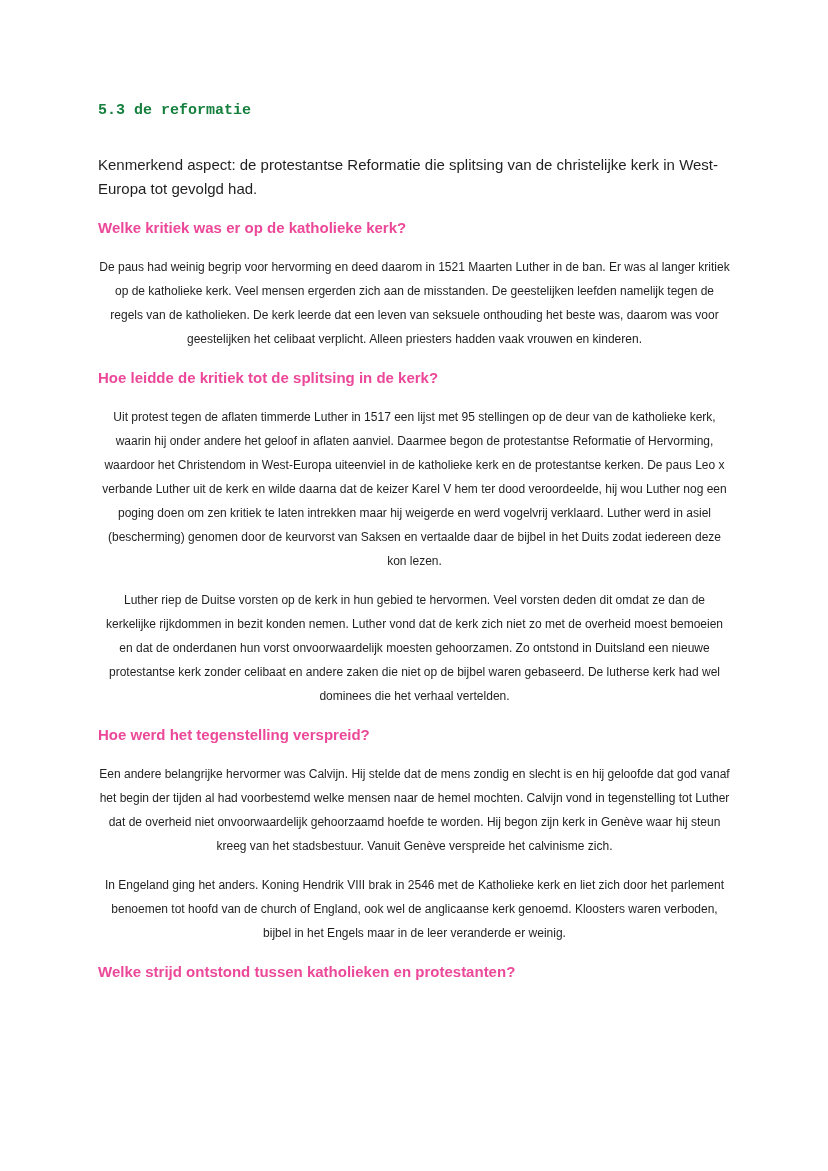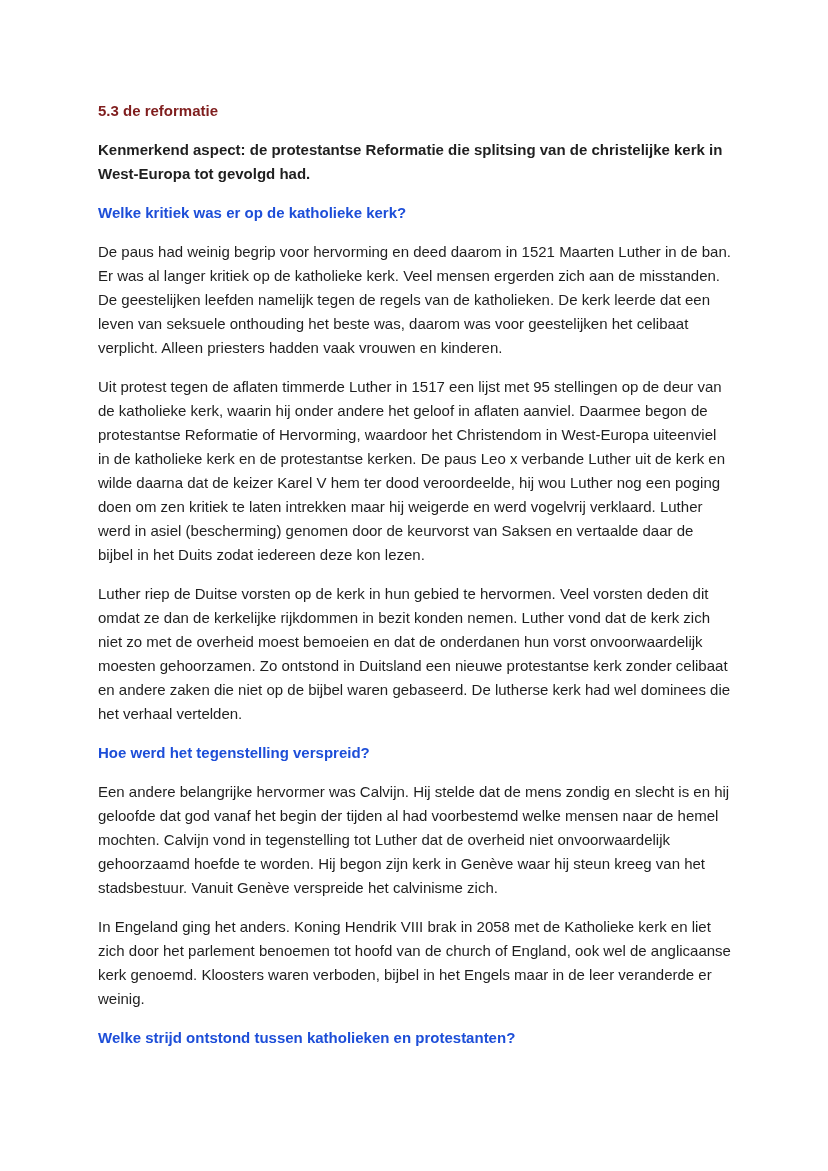--- a/index.html
+++ b/index.html
@@ -19,63 +19,65 @@
     width: 828px;
     min-height: 1171px;
     background: #ffffff;
     padding: 99px 97px 80px 98px;
   }
 
   .doc-title {
     font-size: 15px;
     font-weight: 700;
     line-height: 24px;
-    margin-bottom: 15px;
-    color: #7f1d1d;
+    margin-bottom: 30px;
+    color: #15803d;
+    font-family: Liberation Mono, monospace;
   }
 
   .kenmerkend {
     font-size: 15px;
-    font-weight: 700;
+    font-weight: 400;
     line-height: 24px;
     margin-bottom: 15px;
     color: #1f1f1f;
   }
 
   .section-heading {
     font-size: 15px;
     font-weight: 700;
     line-height: 24px;
     margin-bottom: 15px;
-    color: #1d4ed8;
+    color: #ec4899;
   }
 
   .paragraph {
-    font-size: 15px;
+    font-size: 12px;
     font-weight: 400;
     line-height: 24px;
     margin-bottom: 15px;
     color: #1f1f1f;
-    text-align: left;
+    text-align: center;
   }
 </style>
 </head>
 <body>
 
 <div class="page">
 
   <h1 class="doc-title">5.3 de reformatie</h1>
 
   <p class="kenmerkend">Kenmerkend aspect: de protestantse Reformatie die splitsing van de christelijke kerk in West-Europa tot gevolgd had.</p>
 
   <h2 class="section-heading">Welke kritiek was er op de katholieke kerk?</h2>
   <p class="paragraph">De paus had weinig begrip voor hervorming en deed daarom in 1521 Maarten Luther in de ban. Er was al langer kritiek op de katholieke kerk. Veel mensen ergerden zich aan de misstanden. De geestelijken leefden namelijk tegen de regels van de katholieken. De kerk leerde dat een leven van seksuele onthouding het beste was, daarom was voor geestelijken het celibaat verplicht. Alleen priesters hadden vaak vrouwen en kinderen.</p>
 
+  <h2 class="section-heading">Hoe leidde de kritiek tot de splitsing in de kerk?</h2>
   <p class="paragraph">Uit protest tegen de aflaten timmerde Luther in 1517 een lijst met 95 stellingen op de deur van de katholieke kerk, waarin hij onder andere het geloof in aflaten aanviel. Daarmee begon de protestantse Reformatie of Hervorming, waardoor het Christendom in West-Europa uiteenviel in de katholieke kerk en de protestantse kerken. De paus Leo x verbande Luther uit de kerk en wilde daarna dat de keizer Karel V hem ter dood veroordeelde, hij wou Luther nog een poging doen om zen kritiek te laten intrekken maar hij weigerde en werd vogelvrij verklaard. Luther werd in asiel (bescherming) genomen door de keurvorst van Saksen en vertaalde daar de bijbel in het Duits zodat iedereen deze kon lezen.</p>
   <p class="paragraph">Luther riep de Duitse vorsten op de kerk in hun gebied te hervormen. Veel vorsten deden dit omdat ze dan de kerkelijke rijkdommen in bezit konden nemen. Luther vond dat de kerk zich niet zo met de overheid moest bemoeien en dat de onderdanen hun vorst onvoorwaardelijk moesten gehoorzamen. Zo ontstond in Duitsland een nieuwe protestantse kerk zonder celibaat en andere zaken die niet op de bijbel waren gebaseerd. De lutherse kerk had wel dominees die het verhaal vertelden.</p>
 
   <h2 class="section-heading">Hoe werd het tegenstelling verspreid?</h2>
   <p class="paragraph">Een andere belangrijke hervormer was Calvijn. Hij stelde dat de mens zondig en slecht is en hij geloofde dat god vanaf het begin der tijden al had voorbestemd welke mensen naar de hemel mochten. Calvijn vond in tegenstelling tot Luther dat de overheid niet onvoorwaardelijk gehoorzaamd hoefde te worden. Hij begon zijn kerk in Genève waar hij steun kreeg van het stadsbestuur. Vanuit Genève verspreide het calvinisme zich.</p>
-  <p class="paragraph">In Engeland ging het anders. Koning Hendrik VIII brak in 2058 met de Katholieke kerk en liet zich door het parlement benoemen tot hoofd van de church of England, ook wel de anglicaanse kerk genoemd. Kloosters waren verboden, bijbel in het Engels maar in de leer veranderde er weinig.</p>
+  <p class="paragraph">In Engeland ging het anders. Koning Hendrik VIII brak in 2546 met de Katholieke kerk en liet zich door het parlement benoemen tot hoofd van de church of England, ook wel de anglicaanse kerk genoemd. Kloosters waren verboden, bijbel in het Engels maar in de leer veranderde er weinig.</p>
 
   <h2 class="section-heading">Welke strijd ontstond tussen katholieken en protestanten?</h2>
 
 </div>
 
 </body></html>

